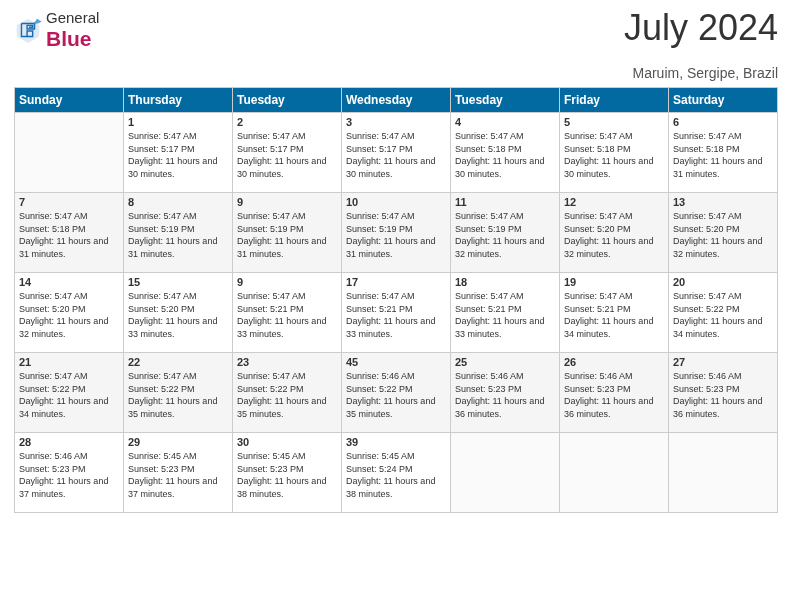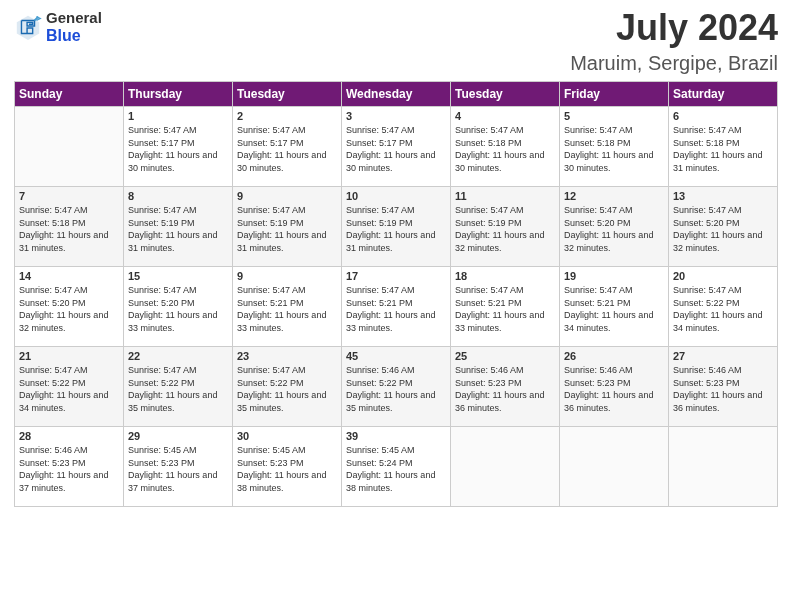--- a/index.html
+++ b/index.html
@@ -26,53 +26,53 @@
       align-items: center;
       gap: 4px;
     }
     .logo-text {
       display: flex;
       flex-direction: column;
       line-height: 1.1;
     }
     .logo-general {
       font-size: 15px;
+      font-weight: normal;
+      color: #333;
+    }
+    .logo-blue {
+      font-size: 21px;
       font-weight: bold;
-      color: #333;
-    }
-    .logo-blue {
-      font-size: 16px;
-      font-weight: bold;
-      color: #1d4ed8;
+      color: #be185d;
     }
     .logo-icon {
       width: 28px;
       height: 28px;
     }
     .title-block {
       text-align: right;
     }
     .month-title {
       font-size: 36px;
-      font-weight: bold;
+      font-weight: normal;
       color: #333;
       line-height: 1;
     }
     .location {
-      font-size: 20px;
+      font-size: 14px;
       color: #555;
-      margin-top: 6px;
+      margin-top: 19px;
     }
     table {
       width: 100%;
       border-collapse: collapse;
       table-layout: fixed;
     }
     thead tr th {
-      background-color: #701a75;
+      background-color: #0369a1;
       color: #fff;
       font-size: 12px;
       font-weight: bold;
       padding: 5px 4px;
       text-align: left;
       border: 1px solid #ccc;
     }
     tbody tr td {
       border: 1px solid #ccc;
       vertical-align: top;

